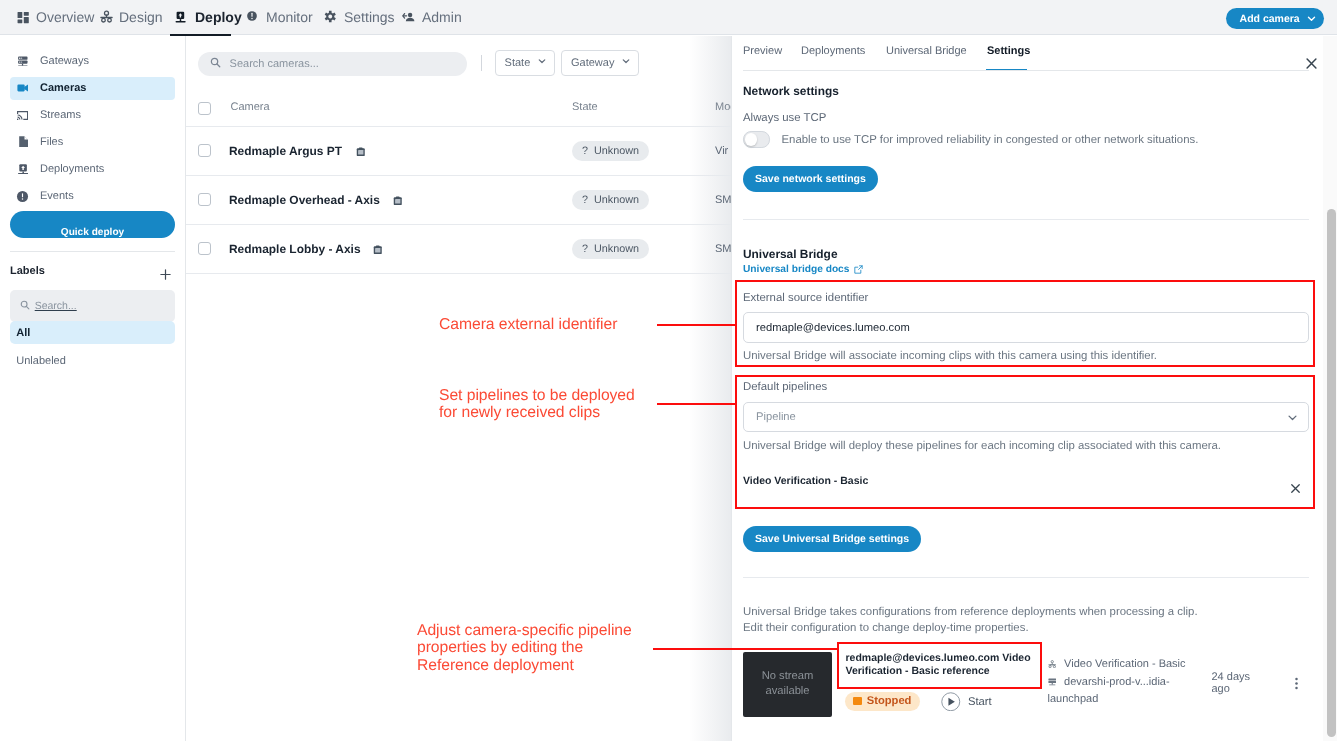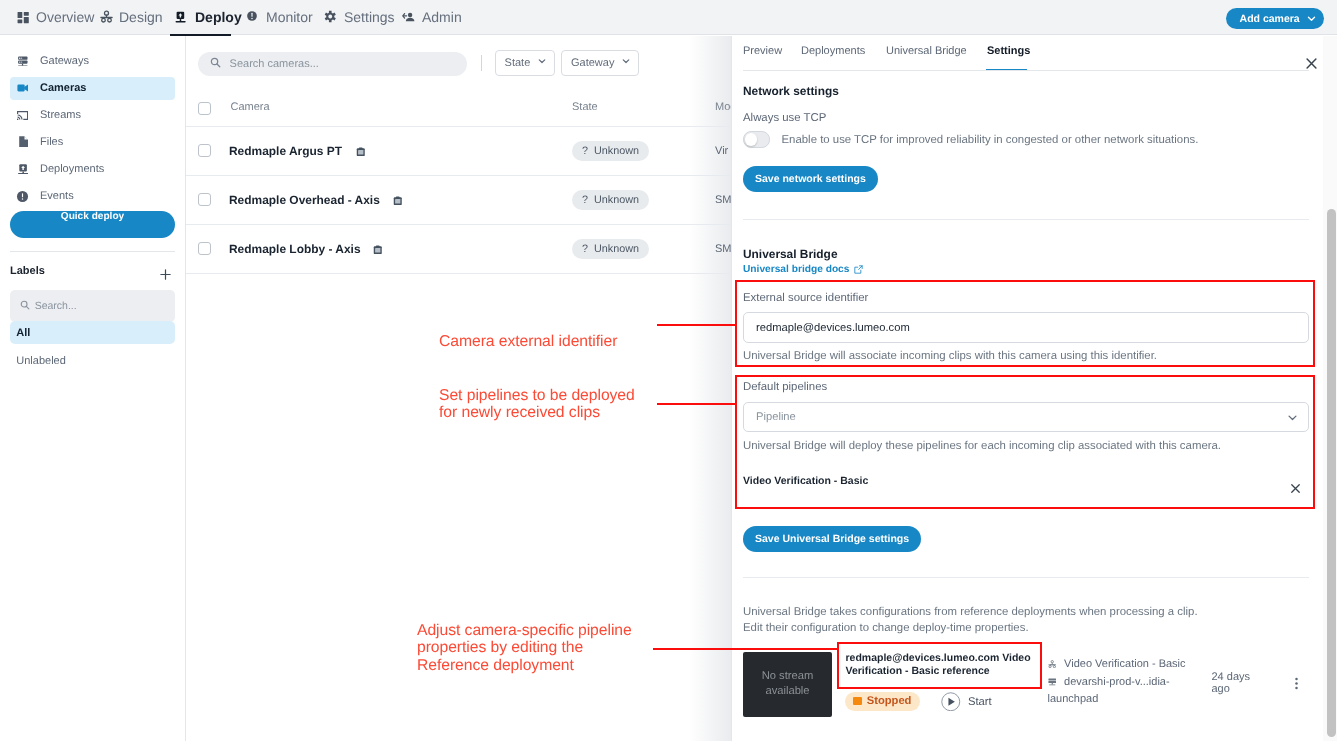--- a/index.html
+++ b/index.html
@@ -47,30 +47,30 @@
   border-radius:4px; font-size:11px; color:#5c6776; cursor:pointer;
 }
 .side-item.active{ background:#d9eefb; color:#102130; font-weight:bold; }
 .side-item .ic{ position:absolute; left:4px; width:16px; height:16px; display:flex; align-items:center; justify-content:center; }
 .side-item .ic svg{ display:block; }
 .side-item .lb{ position:absolute; left:30px; }
 
 .quick-deploy{
   position:absolute; left:10px; top:174.5px; width:165px; height:27px; border-radius:14px;
   background:#1787c5; color:#fff; font-size:10.1px; font-weight:bold;
-  display:flex; align-items:flex-start; justify-content:center; cursor:pointer;
+  display:flex; align-items:flex-end; justify-content:center; cursor:pointer;
 }
 .side-divider{ position:absolute; left:10px; top:215px; width:165px; border-top:1px solid #e4e7ea; }
 
 .labels-title{ position:absolute; left:10px; top:229px; font-size:11px; font-weight:bold; color:#1b232e; }
 .labels-plus{ position:absolute; left:159px; top:232px; cursor:pointer; display:flex; }
 
 .label-search{
   position:absolute; left:10px; top:254px; width:165px; height:32px; border-radius:5px; background:#eceef1;
-  display:flex; align-items:center; gap:5px; padding-left:9.7px;
+  display:flex; align-items:center; gap:5px; padding-left:9.7px;text-decoration:underline;
 }
 .label-search .ph{ color:#8a949f; font-size:10.5px; }
 
 .label-item{
   position:absolute; left:10px; width:165px; height:23px;
   border-radius:5px; display:flex; align-items:center; padding-left:6.3px;
   font-size:11px; color:#5c6776; cursor:pointer;
 }
 .label-item.active{ background:#d9eefb; color:#102130; font-weight:bold; }
 
@@ -593,21 +593,21 @@
 </div>
 <div class="panel-border"></div>
 
 <div class="scrollbar">
   <div class="scrollthumb"></div>
 </div>
 
 <div class="annot-layer">
   <div class="annot-box" style="left:735px;top:280px;width:580px;height:86.5px;"></div>
   <div class="annot-line" style="left:657px;top:323.5px;width:80px;"></div>
-  <div class="annot-text" style="left:439px;top:333px;width:230px;">Camera external identifier</div>
+  <div class="annot-text" style="left:439px;top:316px;width:230px;">Camera external identifier</div>
 
   <div class="annot-box" style="left:735px;top:374.5px;width:580px;height:134px;"></div>
   <div class="annot-line" style="left:657px;top:402.5px;width:80px;"></div>
   <div class="annot-text" style="left:439px;top:386.5px;width:205px;">Set pipelines to be deployed for newly received clips</div>
 
   <div class="annot-box" style="left:837px;top:641.5px;width:205px;height:47px;"></div>
   <div class="annot-line" style="left:653px;top:647.5px;width:185px;"></div>
   <div class="annot-text" style="left:417px;top:622px;width:228px;">Adjust camera-specific pipeline properties by editing the Reference deployment</div>
 </div>
 

